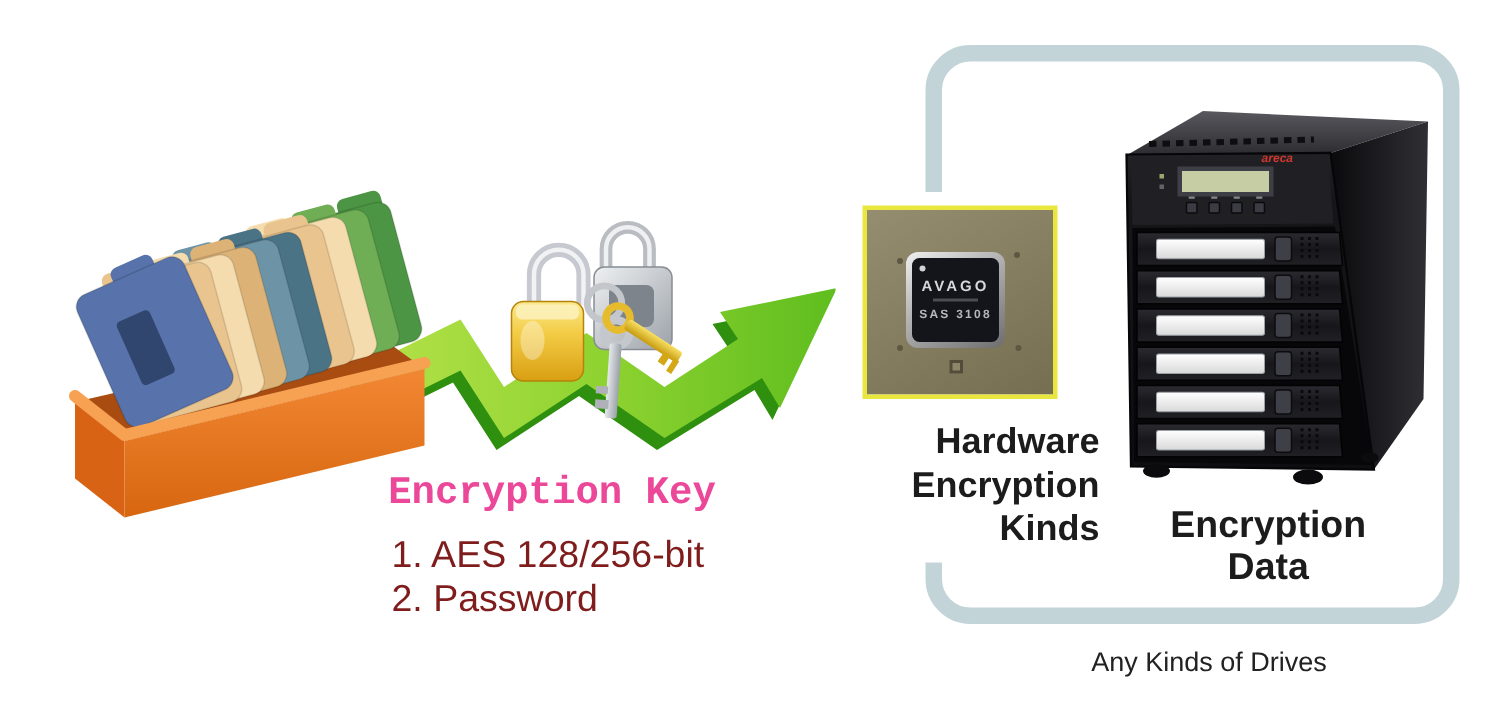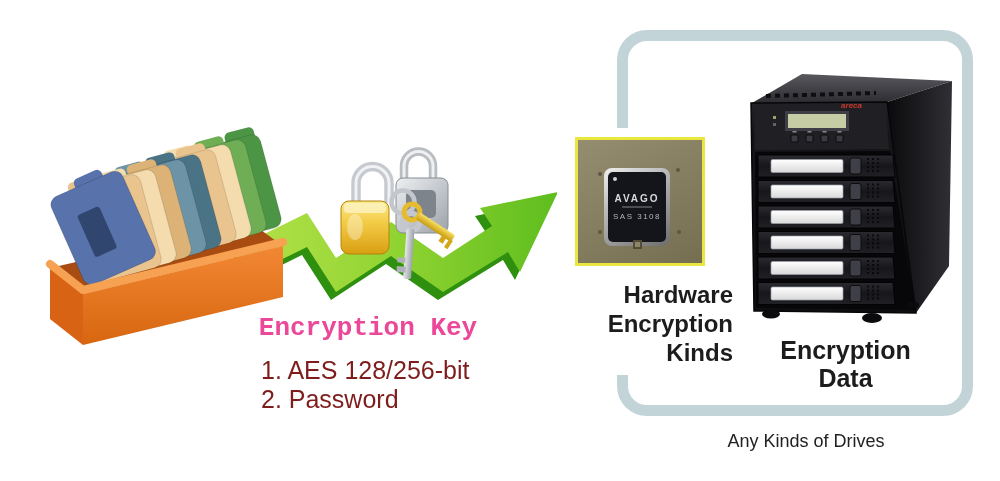--- a/index.html
+++ b/index.html
@@ -16,32 +16,32 @@
     position:absolute; left:557px; top:128px; width:172px; height:247px;
     background:#ffffff; z-index:2;
   }
   
   .chip {
     position:absolute; left:575px; top:137px; width:130px; height:129px; z-index:3;
     background:linear-gradient(150deg,#958d6f,#847c5e 55%,#766e51);
     border:3px solid #e9e73e; box-sizing:border-box;
   }
   .die {
-    position:absolute; left:26px; top:28px; width:66px; height:78px;
+    position:absolute; left:26px; top:28px; width:66px; height:64px;
     border-radius:8px; padding:4px; box-sizing:border-box;
     background:linear-gradient(145deg,#f0f0f0,#bcbcbc 35%,#6d6d6d);
   }
   .die-inner {
     width:100%; height:100%; background:#14151a; border-radius:5px;
     display:flex; flex-direction:column; align-items:center; justify-content:center;
     position:relative;
   }
   .chip-brand { font-size:10px; font-weight:bold; letter-spacing:2px; color:#d6d9db; }
   .brand-sub { width:30px; height:2px; background:#4a4d52; margin:2px 0 4px; }
-  .chip-model { font-size:8px; letter-spacing:1.5px; color:#b4b7ba; }
+  .chip-model { font-size:8px; letter-spacing:1.5px; color:#b4b7ba;font-weight:bold; }
   .pin1 { position:absolute; left:5px; top:5px; width:4px; height:4px; border-radius:50%; background:#cfd2d5; }
   .cdot { position:absolute; width:4px; height:4px; border-radius:50%; background:#5e5741; }
   .cdot.d1{ left:20px; top:32px; } .cdot.d2{ left:98px; top:28px; }
   .cdot.d3{ left:20px; top:90px; } .cdot.d4{ left:99px; top:90px; }
   .chip-mark {
     position:absolute; left:55px; top:100px; width:9px; height:9px;
     background:#8e8668; border:2px solid #524c39; box-sizing:border-box;
   }
   
   .engine-label {

